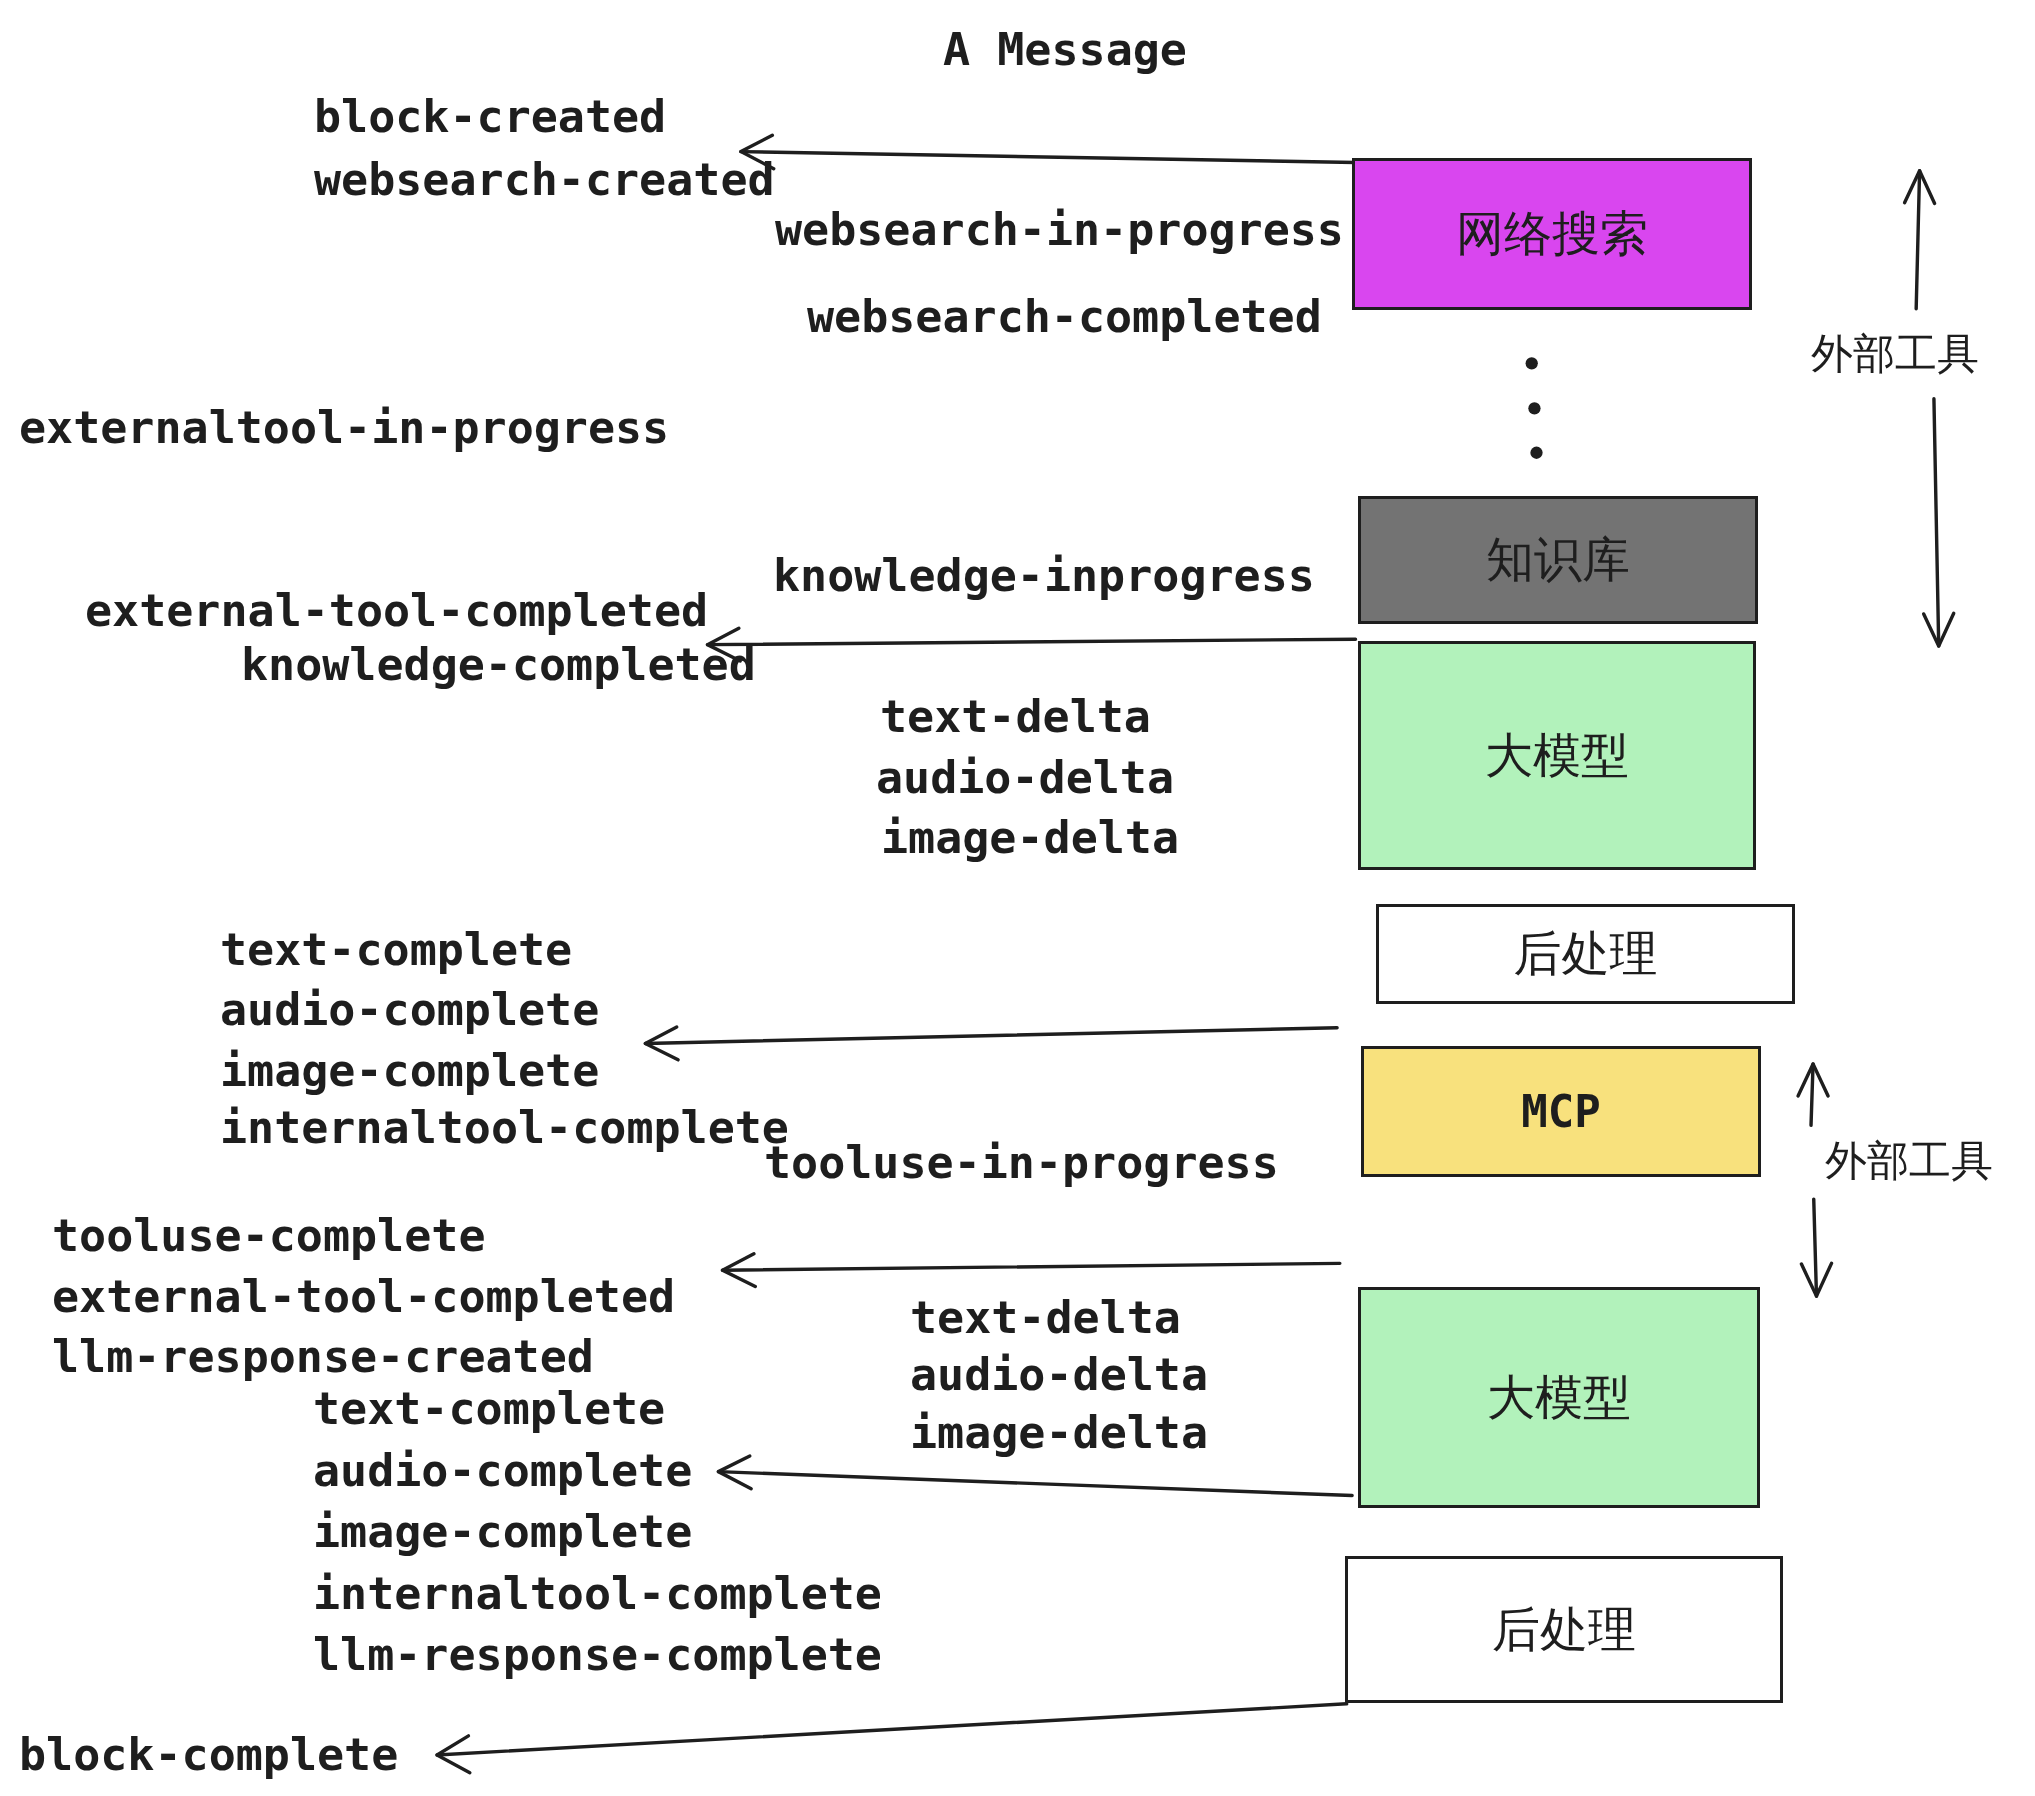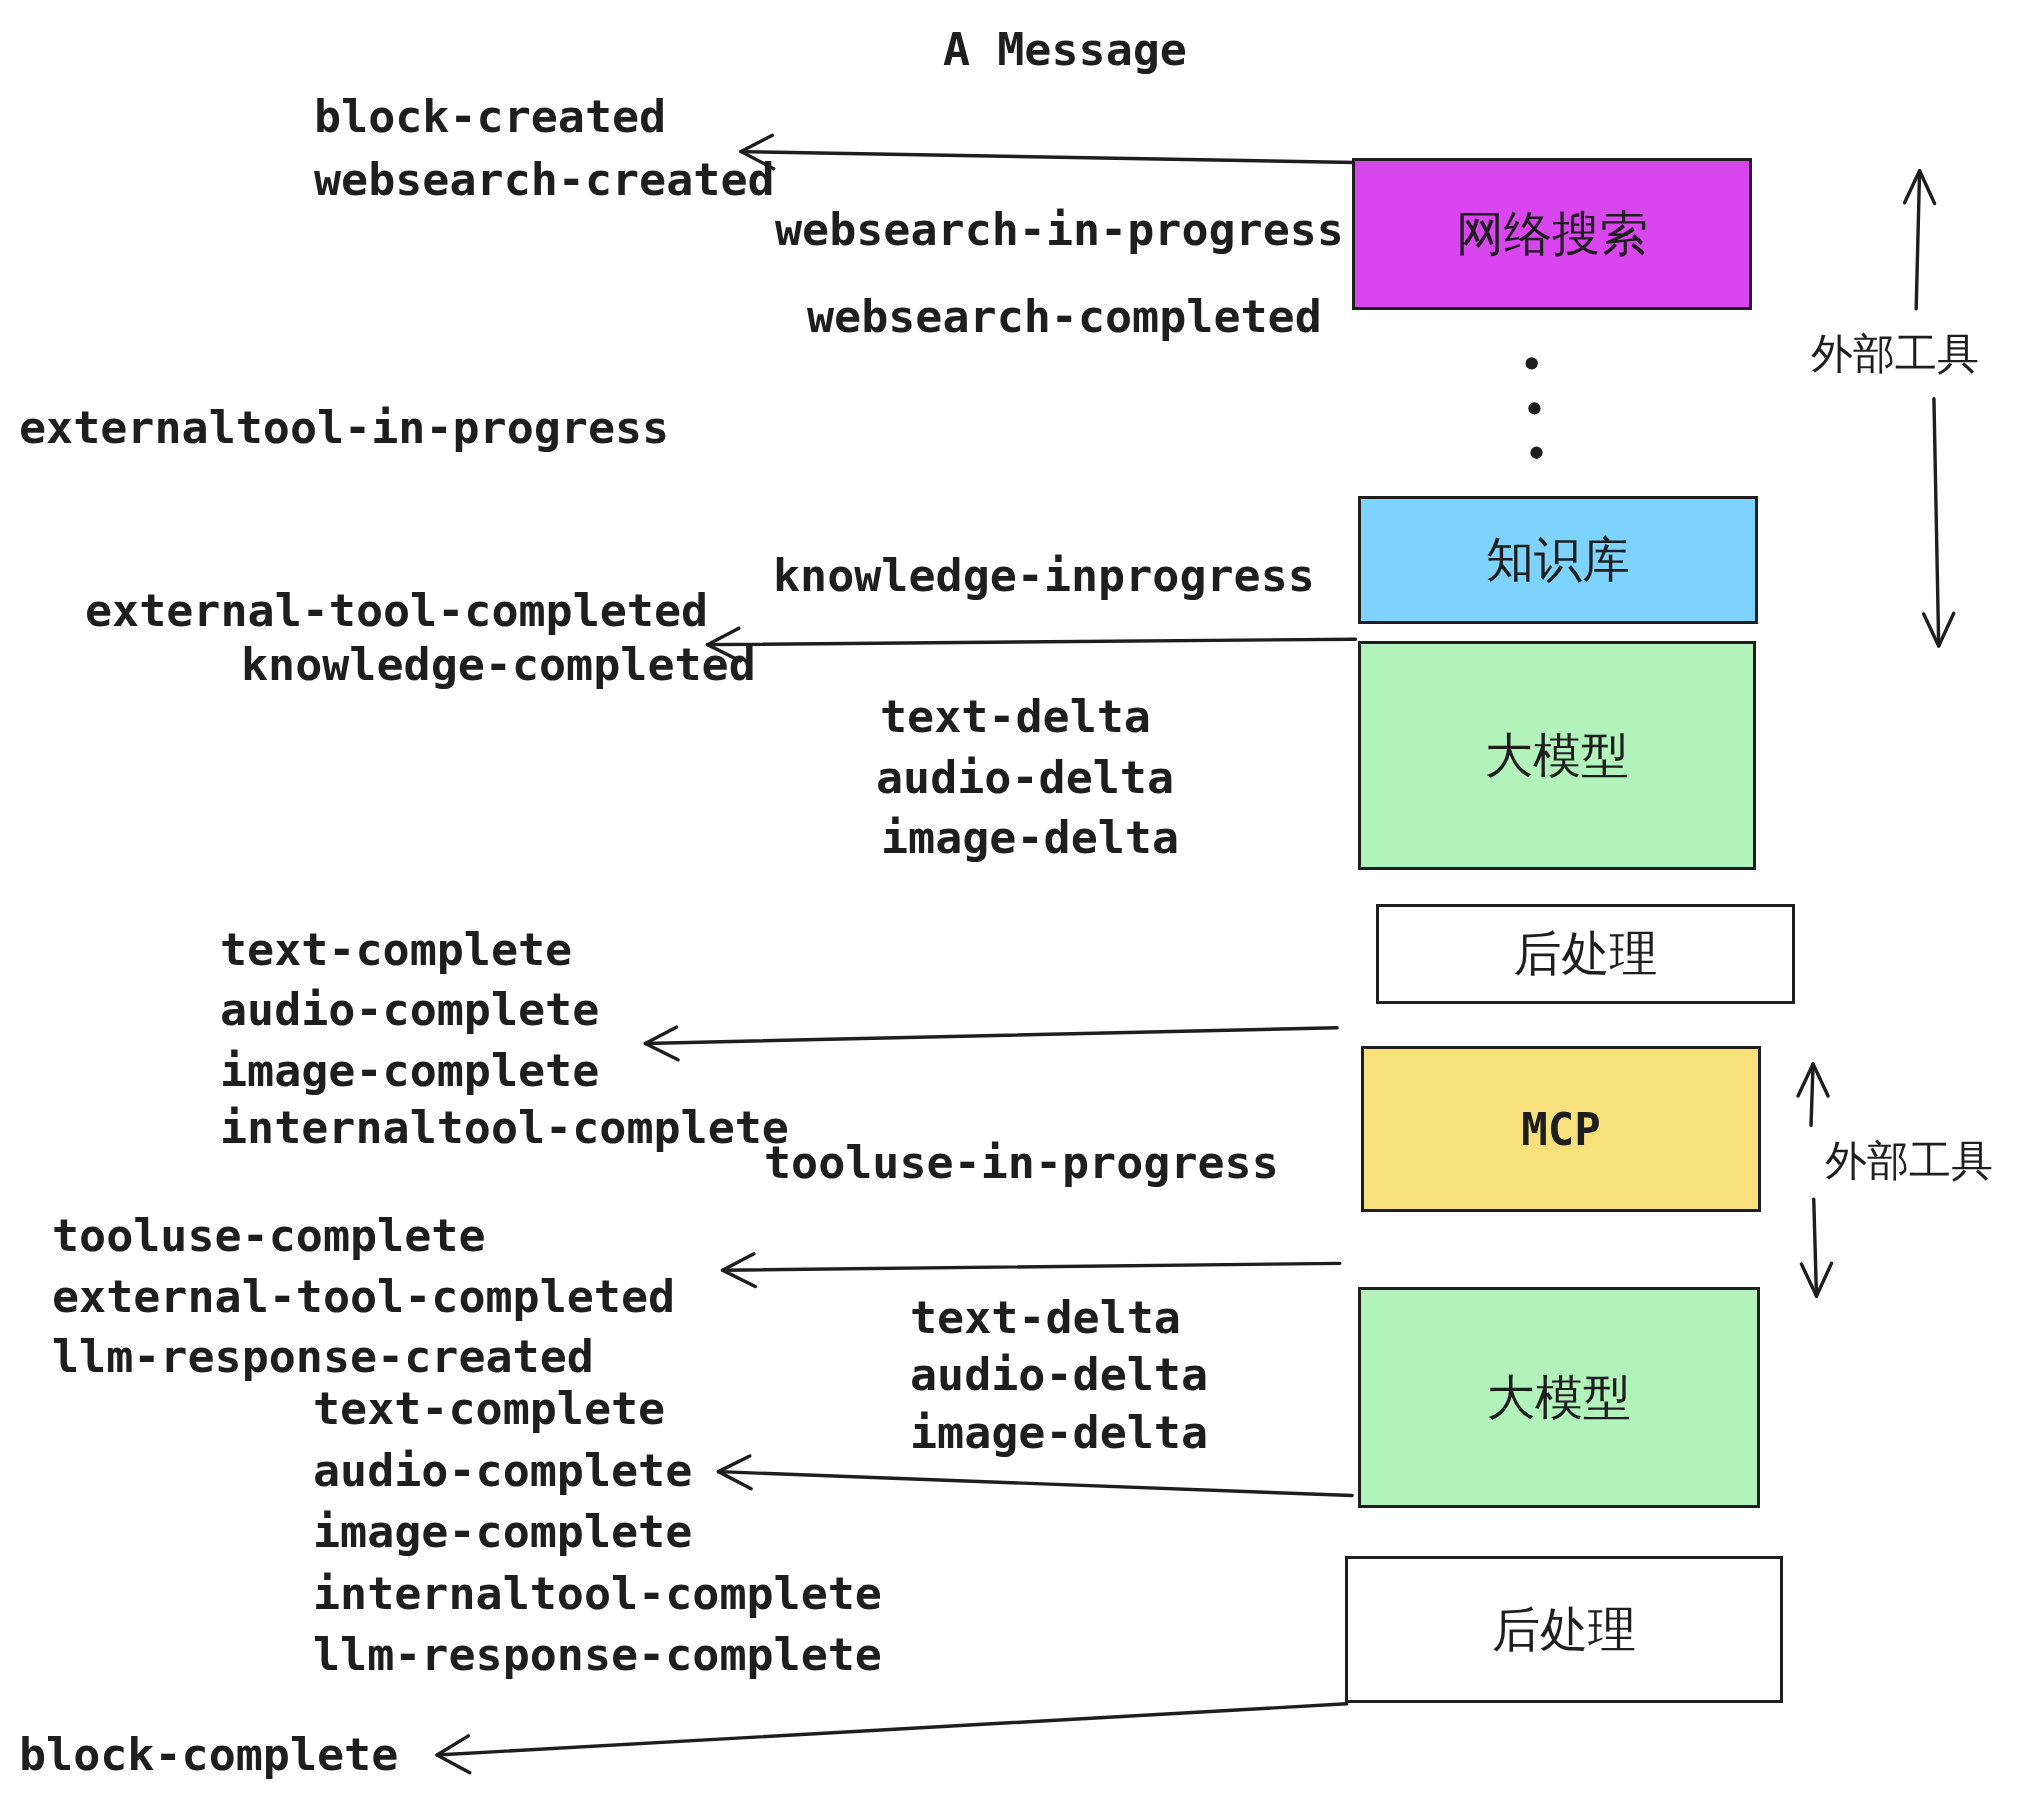--- a/index.html
+++ b/index.html
@@ -108,30 +108,30 @@
       <circle cx="2247" cy="598" r="9"></circle>
       <circle cx="2250" cy="663" r="9"></circle>
     </g>
   </svg>
 
   <div class="title" style="left:1065px;top:49px;">A Message</div>
 
   <div class="bx" style="left: 1352px; top: 158px; width: 400px; height: 152px; background-color: #d946ef;">
       <span>网络搜索</span>
     </div>
-  <div class="bx" style="left: 1358px; top: 496px; width: 400px; height: 128px; background-color: #7dd3fc;">
+  <div class="bx" style="left: 1358px; top: 496px; width: 400px; height: 128px; background-color: #737373;">
       <span>知识库</span>
     </div>
   <div class="bx" style="left: 1358px; top: 641px; width: 398px; height: 229px; background-color: rgb(178, 242, 187);">
       <span>大模型</span>
     </div>
   <div class="bx" style="left: 1376px; top: 904px; width: 419px; height: 100px; background-color: rgb(255, 255, 255);">
       <span>后处理</span>
     </div>
-  <div class="bx mono" style="left: 1361px; top: 1046px; width: 400px; height: 166px; background-color: rgb(248, 225, 125);">
+  <div class="bx mono" style="left: 1361px; top: 1046px; width: 400px; height: 131px; background-color: rgb(248, 225, 125);">
       <span>MCP</span>
     </div>
   <div class="bx" style="left: 1358px; top: 1287px; width: 402px; height: 221px; background-color: rgb(178, 242, 187);">
       <span>大模型</span>
     </div>
   <div class="bx" style="left: 1345px; top: 1556px; width: 438px; height: 147px; background-color: rgb(255, 255, 255);">
       <span>后处理</span>
     </div>
 
   <div class="side" style="left:1811px;top:354px;">外部工具</div>

